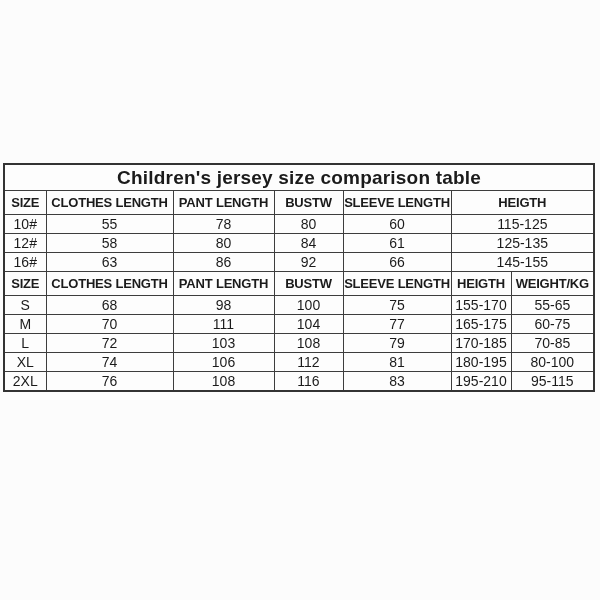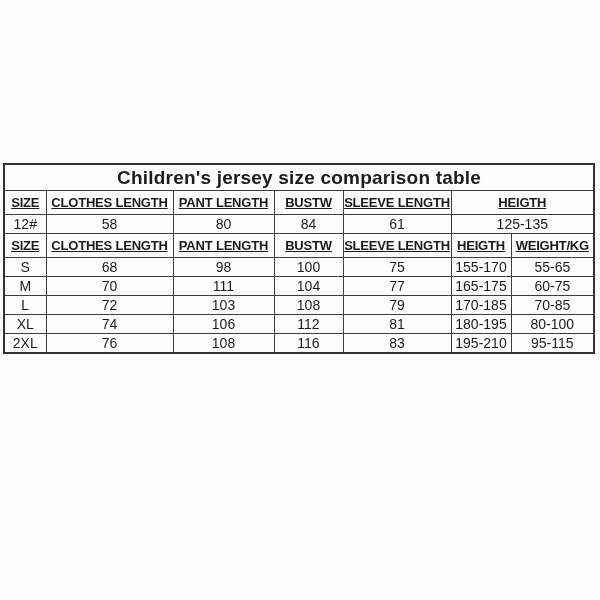--- a/index.html
+++ b/index.html
@@ -40,21 +40,20 @@
     height: 25px;
     color: #141414;
     letter-spacing: 0.2px;
   }
   td.header-cell {
     font-size: 13px;
     font-weight: bold;
     height: 23px;
     letter-spacing: -0.2px;
     color: #222222;
-    text-decoration: underline;
   }
   td.data-cell {
     font-size: 14px;
     height: 18px;
     font-weight: normal;
     color: #242424;
   }
 </style>
 </head>
 <body>
@@ -76,26 +75,42 @@
         </tr>
         <tr>
           <td class="header-cell">SIZE</td>
           <td class="header-cell">CLOTHES LENGTH</td>
           <td class="header-cell">PANT LENGTH</td>
           <td class="header-cell">BUSTW</td>
           <td class="header-cell">SLEEVE LENGTH</td>
           <td class="header-cell" colspan="2">HEIGTH</td>
         </tr>
         <tr>
+          <td class="data-cell">10#</td>
+          <td class="data-cell">55</td>
+          <td class="data-cell">78</td>
+          <td class="data-cell">80</td>
+          <td class="data-cell">60</td>
+          <td class="data-cell" colspan="2">115-125</td>
+        </tr>
+        <tr>
           <td class="data-cell">12#</td>
           <td class="data-cell">58</td>
           <td class="data-cell">80</td>
           <td class="data-cell">84</td>
           <td class="data-cell">61</td>
           <td class="data-cell" colspan="2">125-135</td>
+        </tr>
+        <tr>
+          <td class="data-cell">16#</td>
+          <td class="data-cell">63</td>
+          <td class="data-cell">86</td>
+          <td class="data-cell">92</td>
+          <td class="data-cell">66</td>
+          <td class="data-cell" colspan="2">145-155</td>
         </tr>
         <tr>
           <td class="header-cell">SIZE</td>
           <td class="header-cell">CLOTHES LENGTH</td>
           <td class="header-cell">PANT LENGTH</td>
           <td class="header-cell">BUSTW</td>
           <td class="header-cell">SLEEVE LENGTH</td>
           <td class="header-cell">HEIGTH</td>
           <td class="header-cell">WEIGHT/KG</td>
         </tr>

